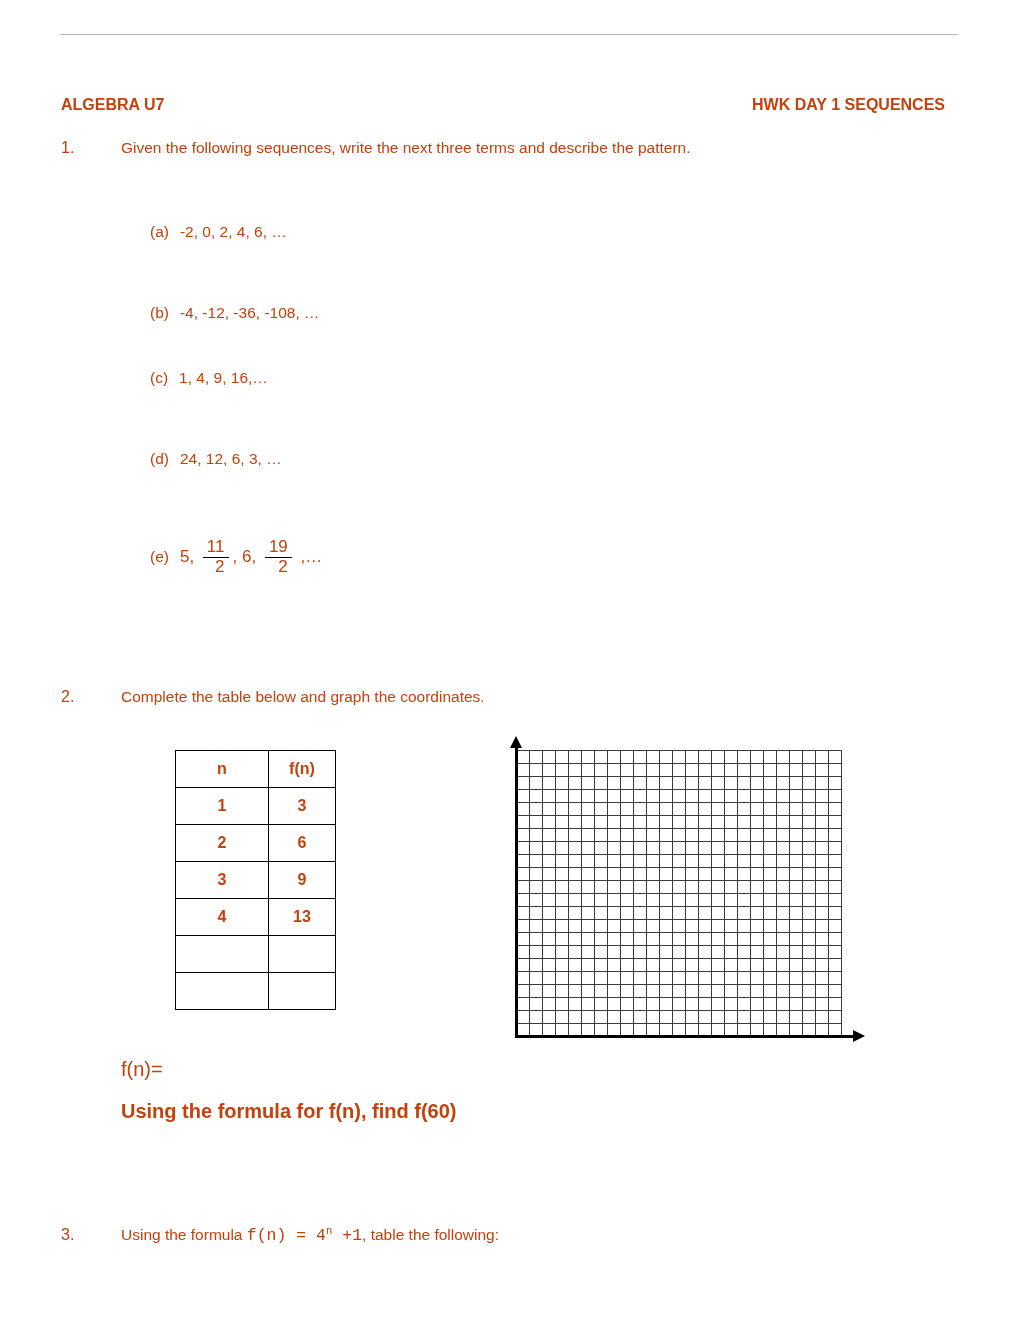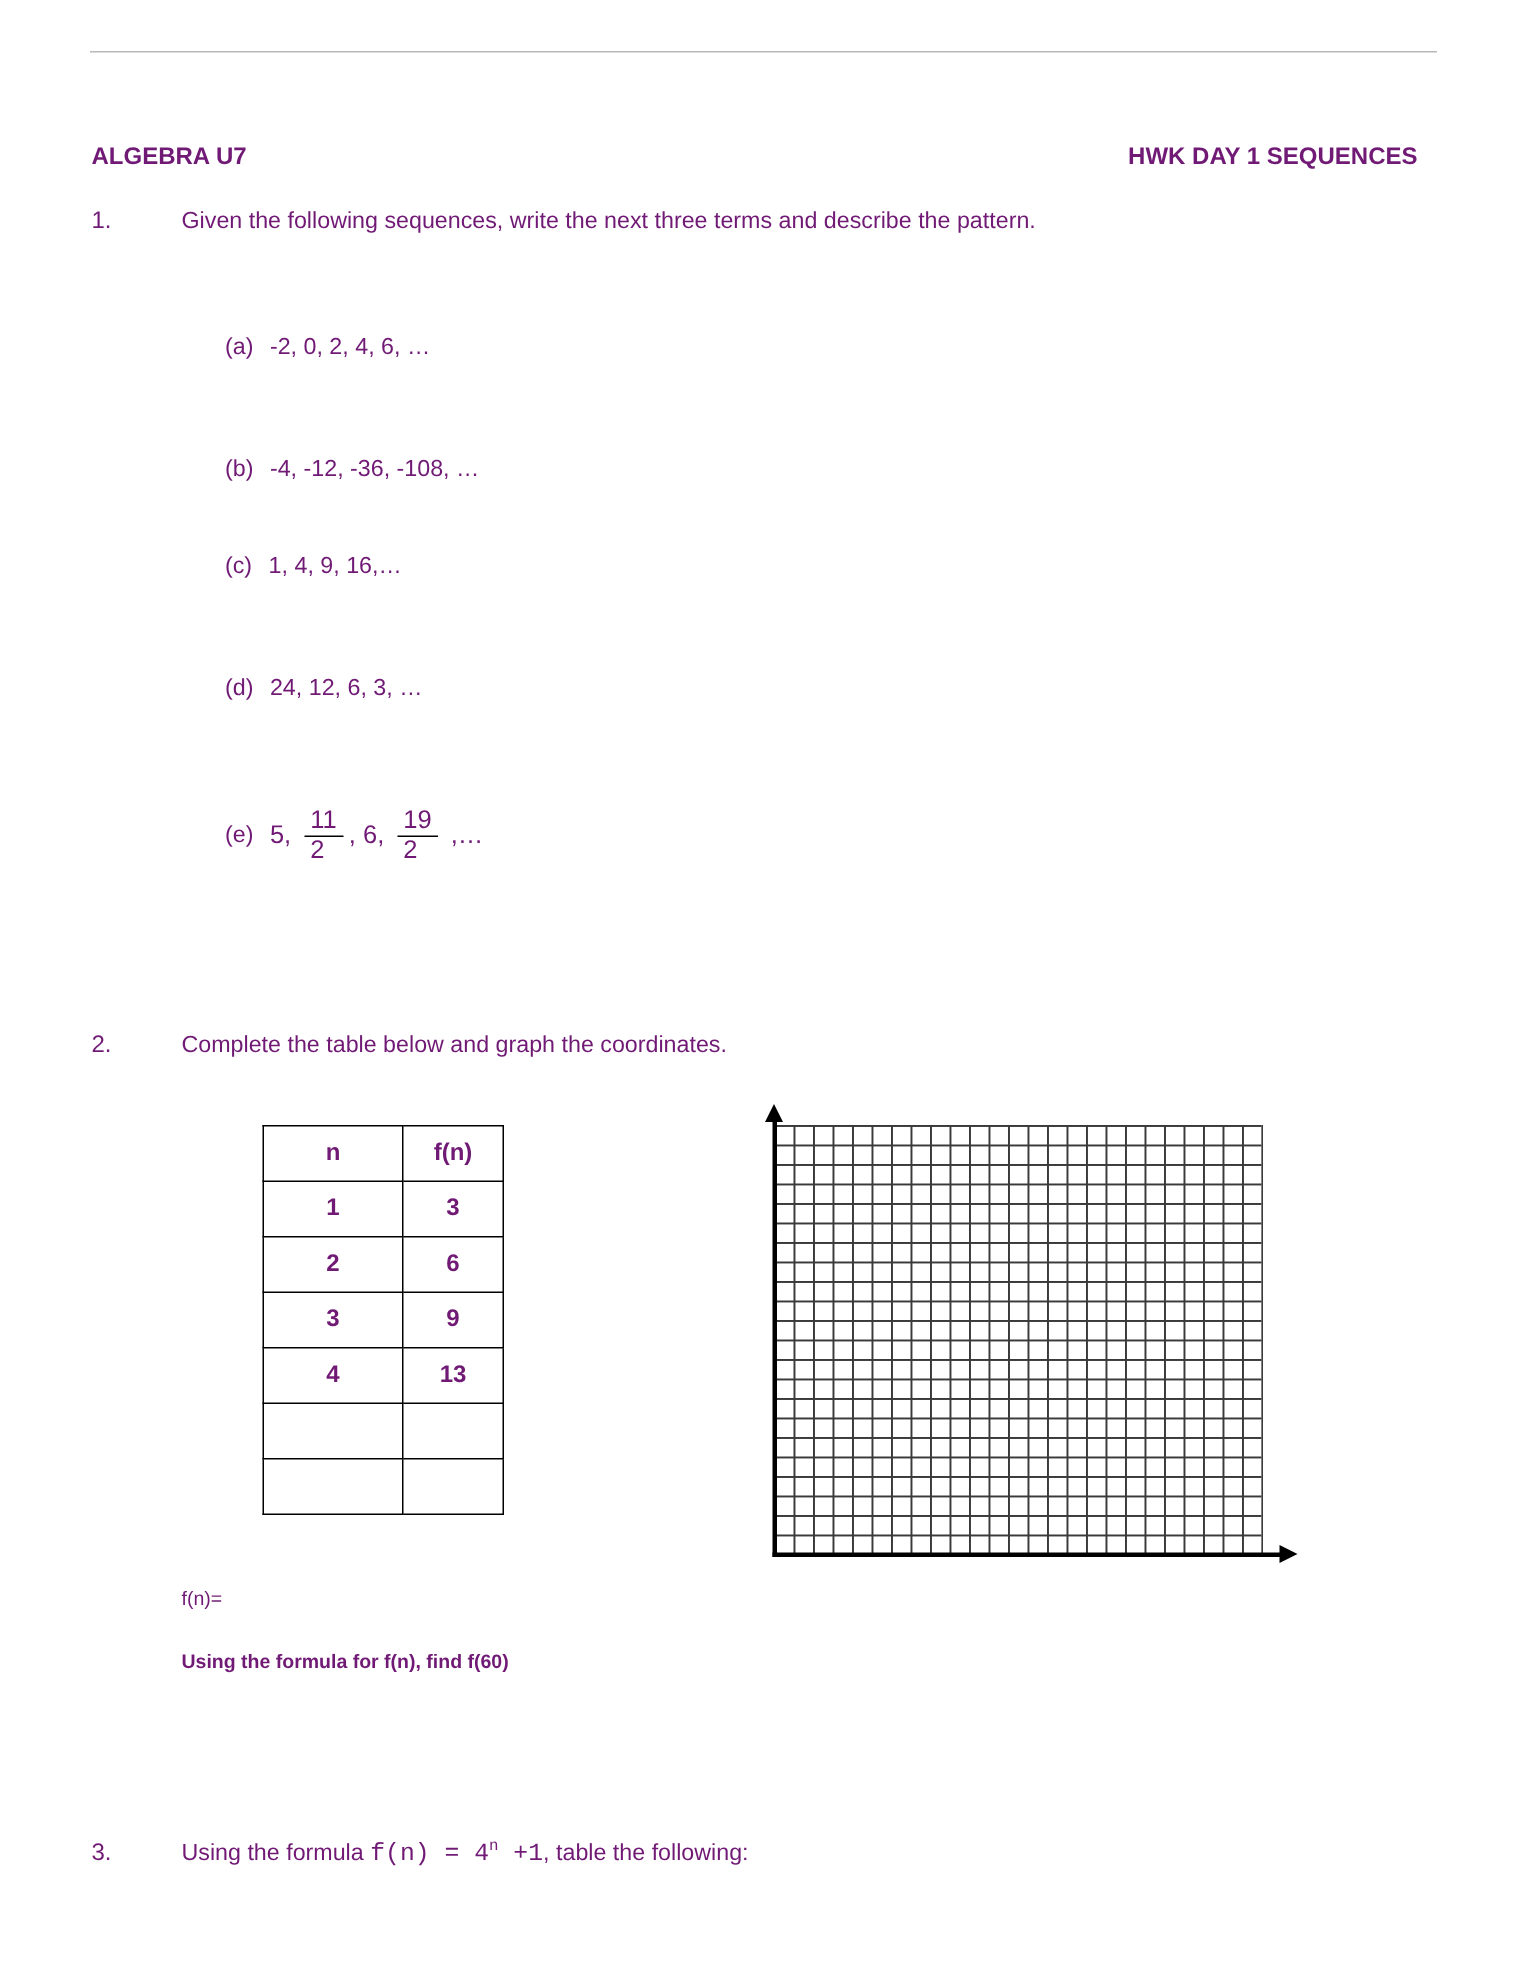--- a/index.html
+++ b/index.html
@@ -1,19 +1,19 @@
 <!DOCTYPE html>
 <html><head>
 <meta charset="utf-8">
 <style>
   * { margin:0; padding:0; box-sizing:border-box; }
   html,body { background:#fff; }
   .page {
     position:relative; width:1020px; height:1320px; background:#ffffff;
-    font-family:"Liberation Sans", sans-serif; color:#701a75;
+    font-family:"Liberation Sans", sans-serif; color:#c2410c;
     overflow:hidden;
   }
   .abs { position:absolute; }
 
   .top-rule { left:60px; top:34px; width:898px; height:1px; background:#b8b8b8; }
 
   .header {
     left:61px; top:96px; width:884px;
     display:flex; justify-content:space-between;
     font-weight:bold; font-size:16px;
@@ -21,21 +21,21 @@
 
   .qrow { display:flex; font-size:15.5px; }
   .qnum { width:60px; flex:0 0 60px; font-size:16px; }
 
   .item { display:flex; gap:11px; font-size:15.5px; }
   .item-e { display:flex; align-items:center; font-size:17px; }
   .item-e .lbl { font-size:15.5px; margin-right:11px; align-self:center; }
   .item-e span { white-space:pre; }
 
   .frac {
-    display:inline-flex; flex-direction:column; align-items:flex-start;
+    display:inline-flex; flex-direction:column; align-items:flex-end;
     font-size:17px; line-height:1.1; margin:0 4px; vertical-align:middle;
   }
   .frac .num { padding:0 4px; border-bottom:1.7px solid #000; }
   .frac .den { padding:0 4px; }
 
   table.tbl { border-collapse:collapse; }
   table.tbl th, table.tbl td {
     border:1px solid #000; font-weight:bold; font-size:16px;
     text-align:center; vertical-align:middle; height:37px;
   }
@@ -56,21 +56,21 @@
     position:absolute; left:2px; top:-2px; width:0; height:0;
     border-left:6.5px solid transparent; border-right:6.5px solid transparent;
     border-bottom:12px solid #000;
   }
   .x-arrow {
     position:absolute; left:345px; top:292px; width:0; height:0;
     border-top:6.5px solid transparent; border-bottom:6.5px solid transparent;
     border-left:12px solid #000;
   }
 
-  .plain { font-size:13px; }
+  .plain { font-size:20px; }
 
   .formula { font-size:16.5px; white-space:pre;font-family:Liberation Mono, monospace; }
   .formula sup { font-size:10.5px; vertical-align:super; line-height:0; }
 </style>
 </head>
 <body>
 
 <div class="page">
 
   <div class="abs top-rule"></div>

